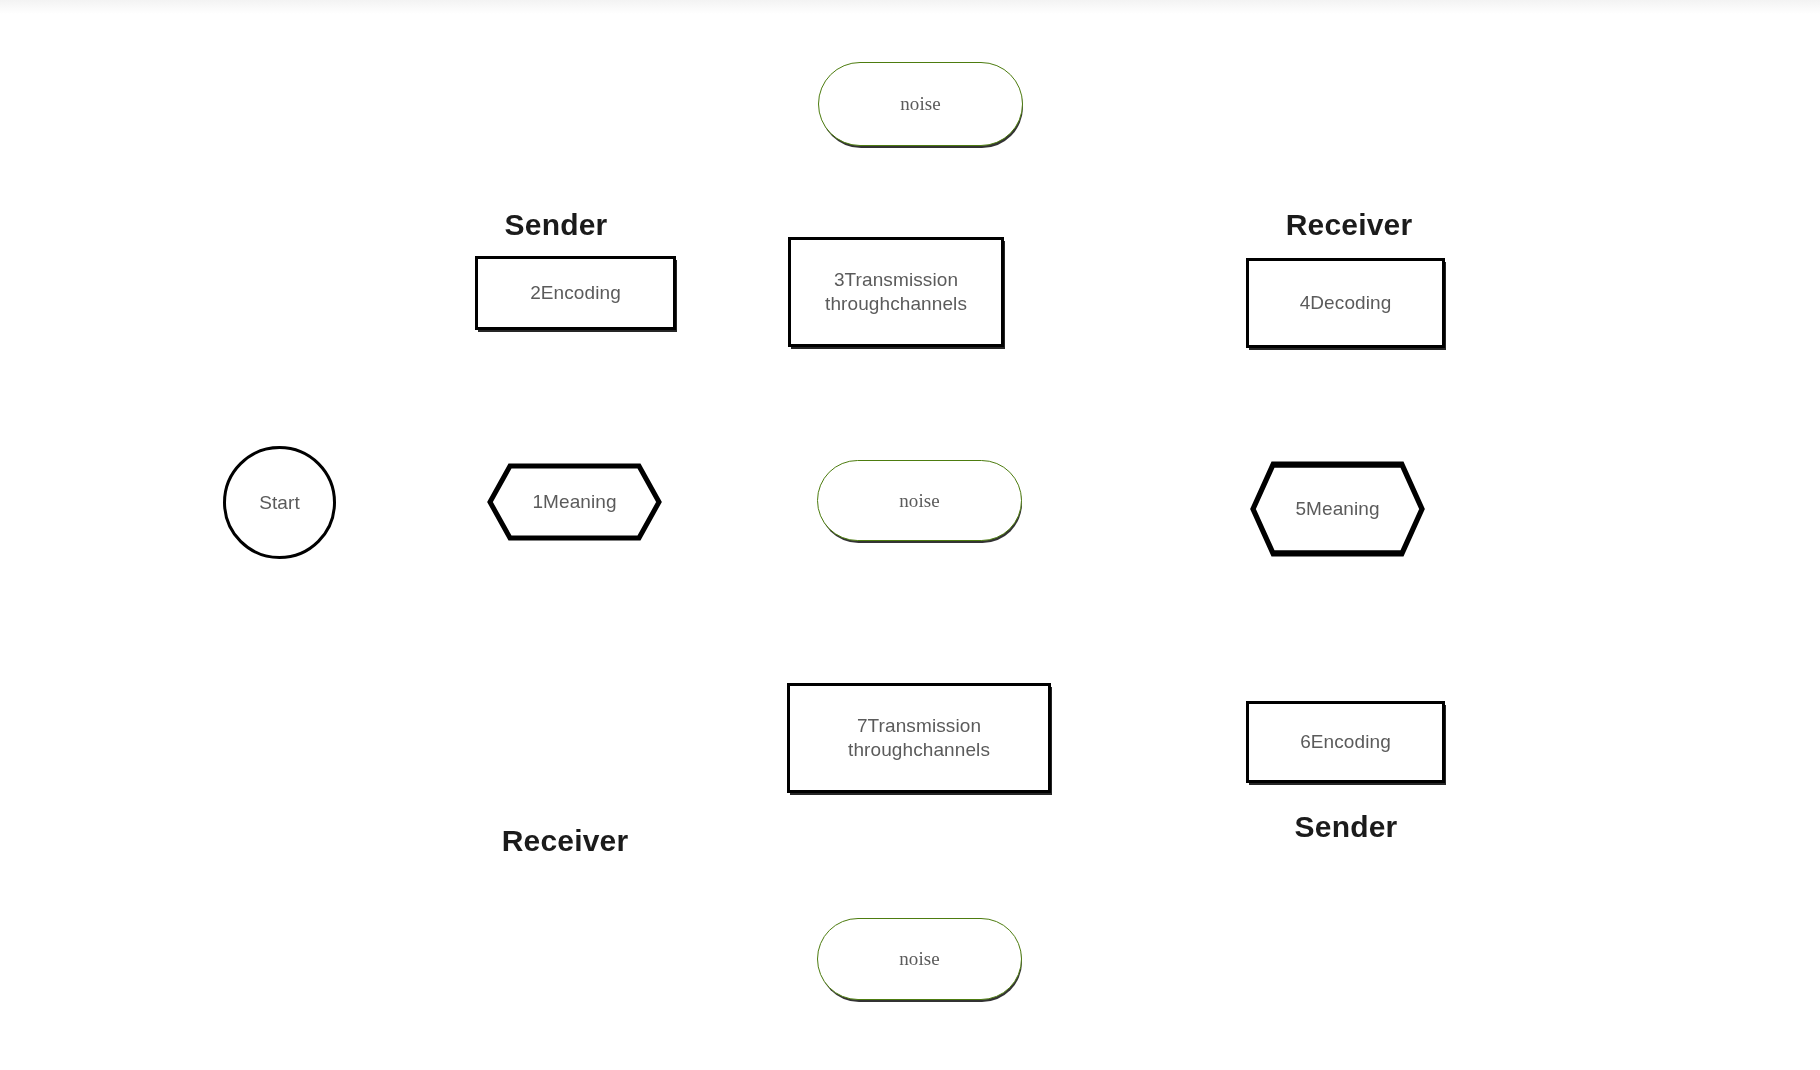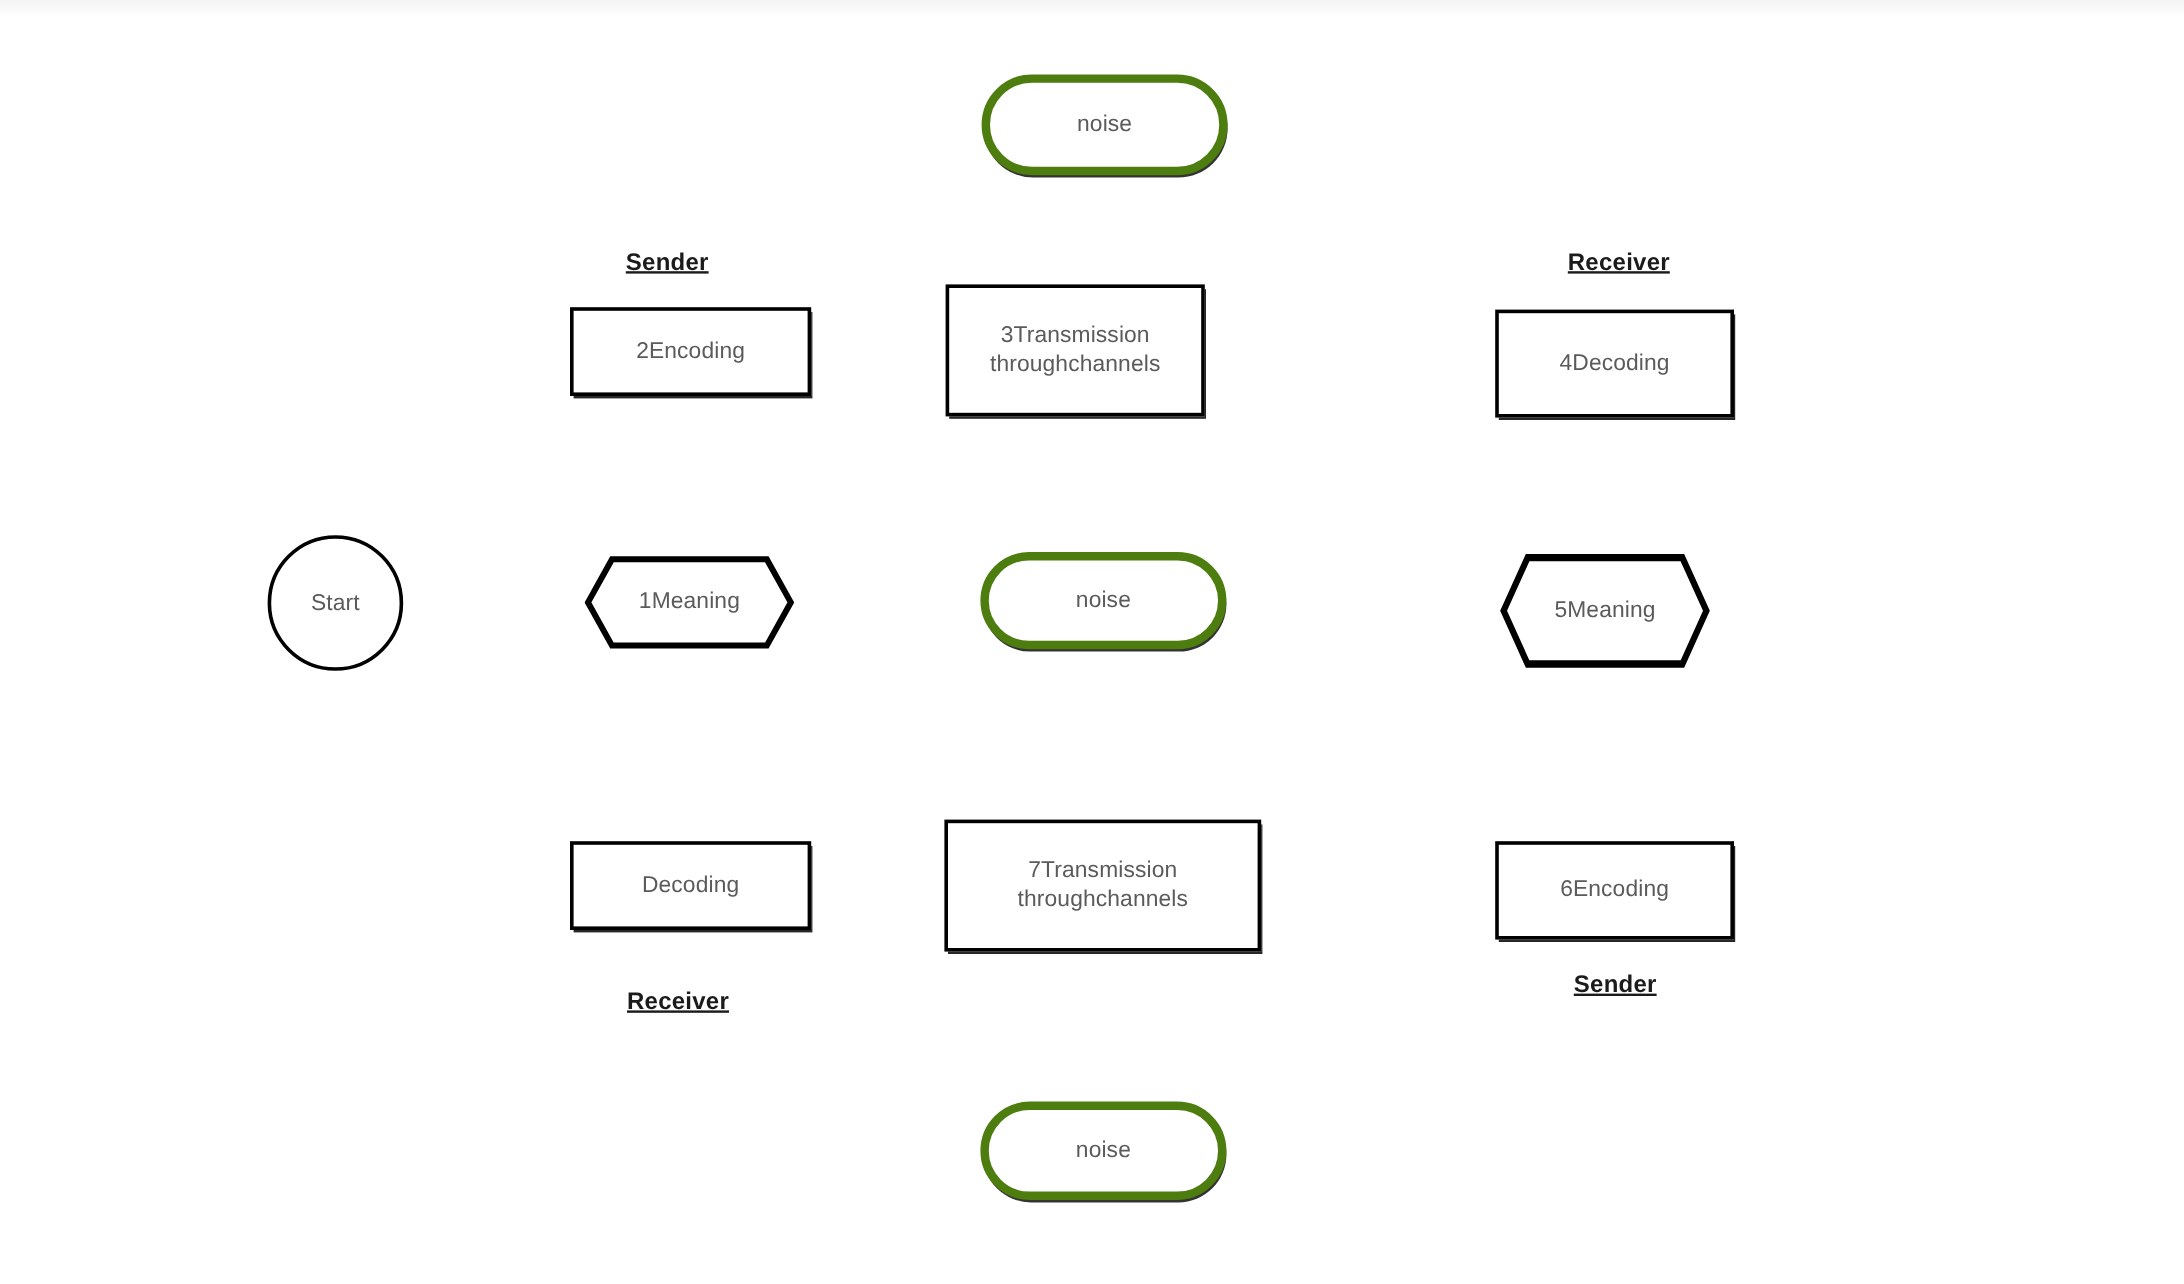--- a/index.html
+++ b/index.html
@@ -48,23 +48,24 @@
   }
 
   
   .circle {
     border: 3px solid #000000;
     border-radius: 50%;
   }
 
   
   .stadium {
-    border: 7px solid #4d7c0f;
+    border: 1px solid #4d7c0f;
     border-radius: 999px;
     box-shadow: 1px 3px 0 -1px rgba(0,0,0,0.8);
+    font-family: Liberation Serif, serif;
   }
 
   
   .hex {
     background: transparent;
   }
   .hex svg {
     position: absolute;
     inset: 0;
     width: 100%;
@@ -72,27 +73,26 @@
   }
   .hex .txt {
     position: relative;
     z-index: 2;
   }
 
   
   .caption {
     position: absolute;
     color: #1b1b1b;
-    font-size: 20px;
+    font-size: 30px;
     font-weight: 700;
     letter-spacing: 0.2px;
     white-space: nowrap;
     text-align: center;
     transform: translateX(-50%);
-    text-decoration: underline;
   }
 </style>
 </head>
 <body>
 
 <div id="canvas">
 
   <div class="node stadium" style="left:818px; top:62px; width:205px; height:84px;">
     <span class="txt">noise</span>
   </div>
@@ -129,23 +129,20 @@
     <span class="txt">noise</span>
   </div>
 
   <div class="node hex" style="left:1250px; top:461px; width:175px; height:96px;">
     <svg viewBox="0 0 175 78" preserveAspectRatio="none">
       <polygon points="23,3 152,3 172,39 152,75 23,75 3,39" fill="#ffffff" stroke="#000000" stroke-width="5" stroke-linejoin="miter"></polygon>
     </svg>
     <span class="txt">5Meaning</span>
   </div>
 
-  <div class="node rect" style="left:475px; top:701px; width:201px; height:74px;">
-    <span class="txt">Decoding</span>
-  </div>
 
   <div class="node rect" style="left:787px; top:683px; width:264px; height:110px;align-items:center;">
     <span class="txt">7Transmission
 throughchannels</span>
   </div>
 
   <div class="node rect" style="left:1246px; top:701px; width:199px; height:82px;align-items:center;">
     <span class="txt">6Encoding</span>
   </div>
 

